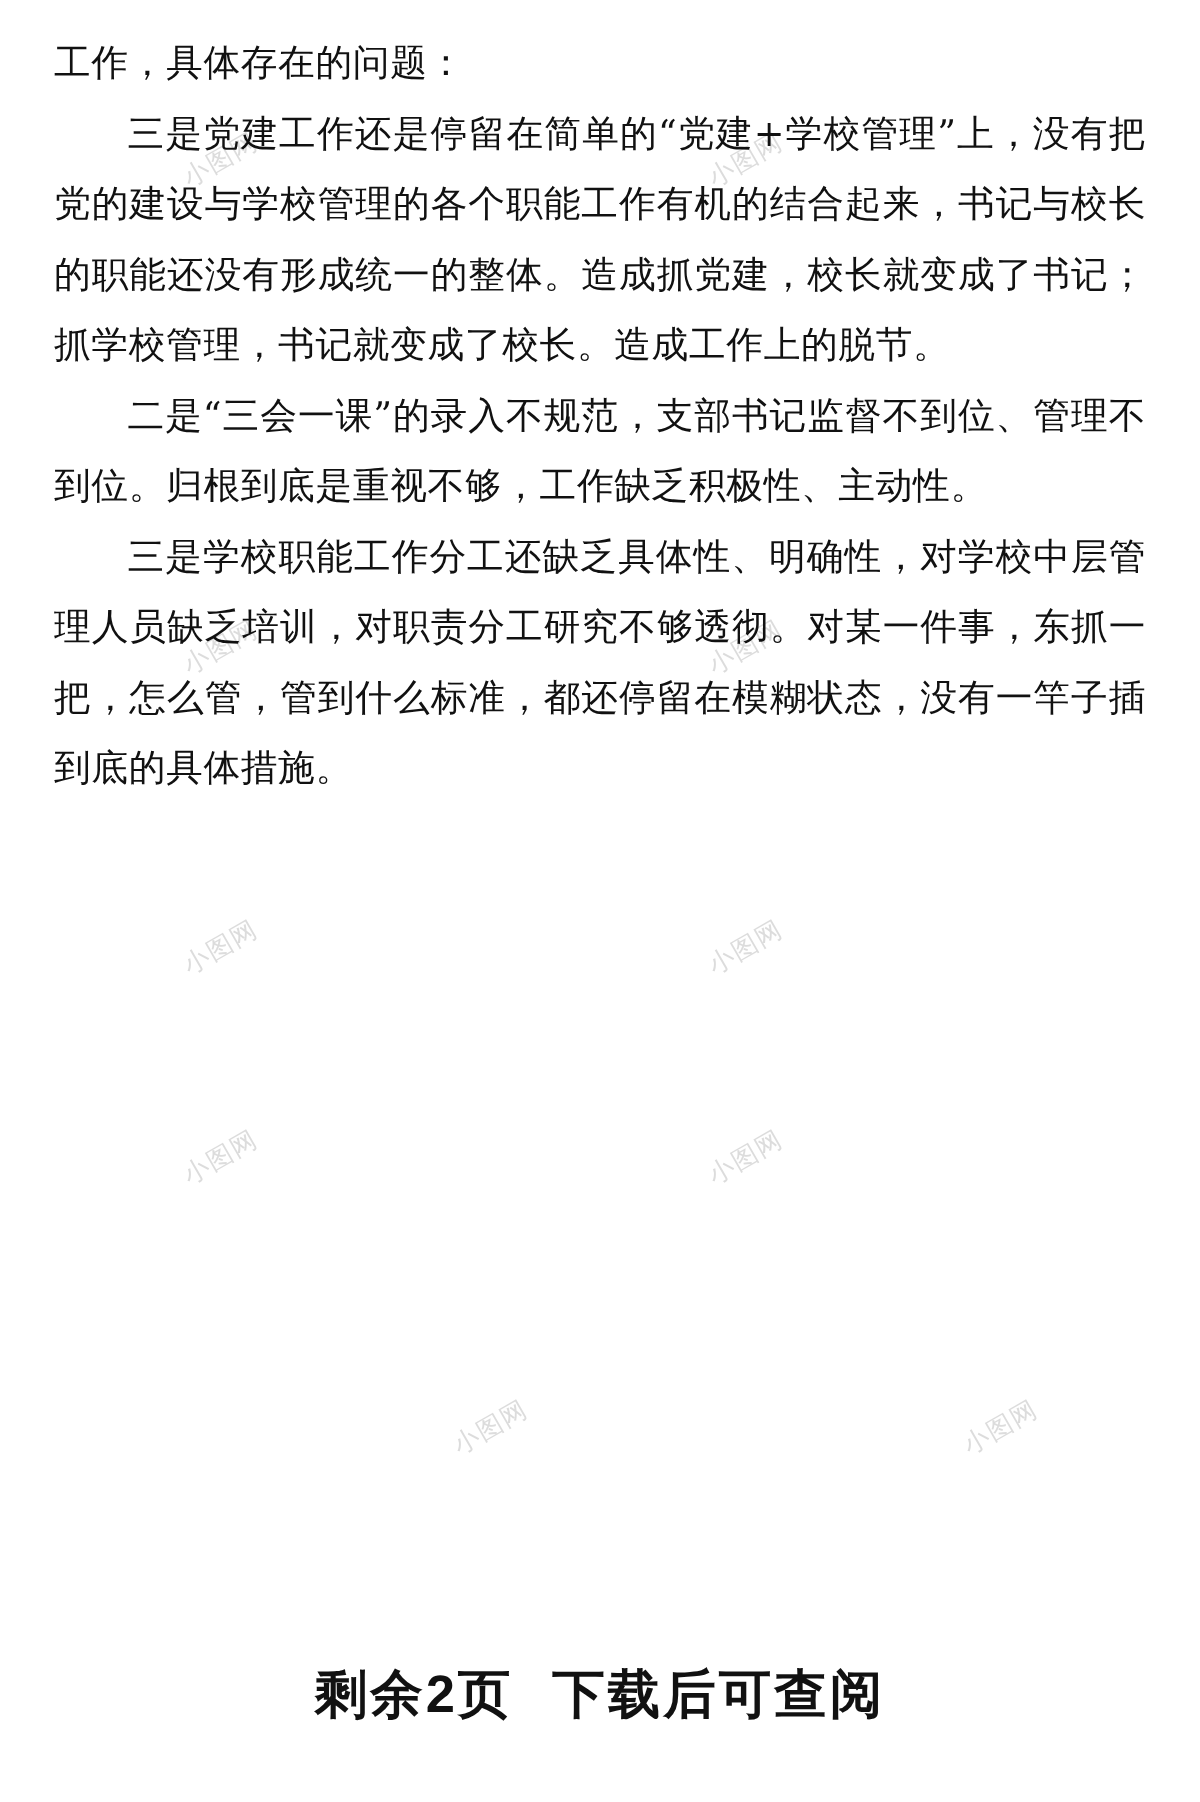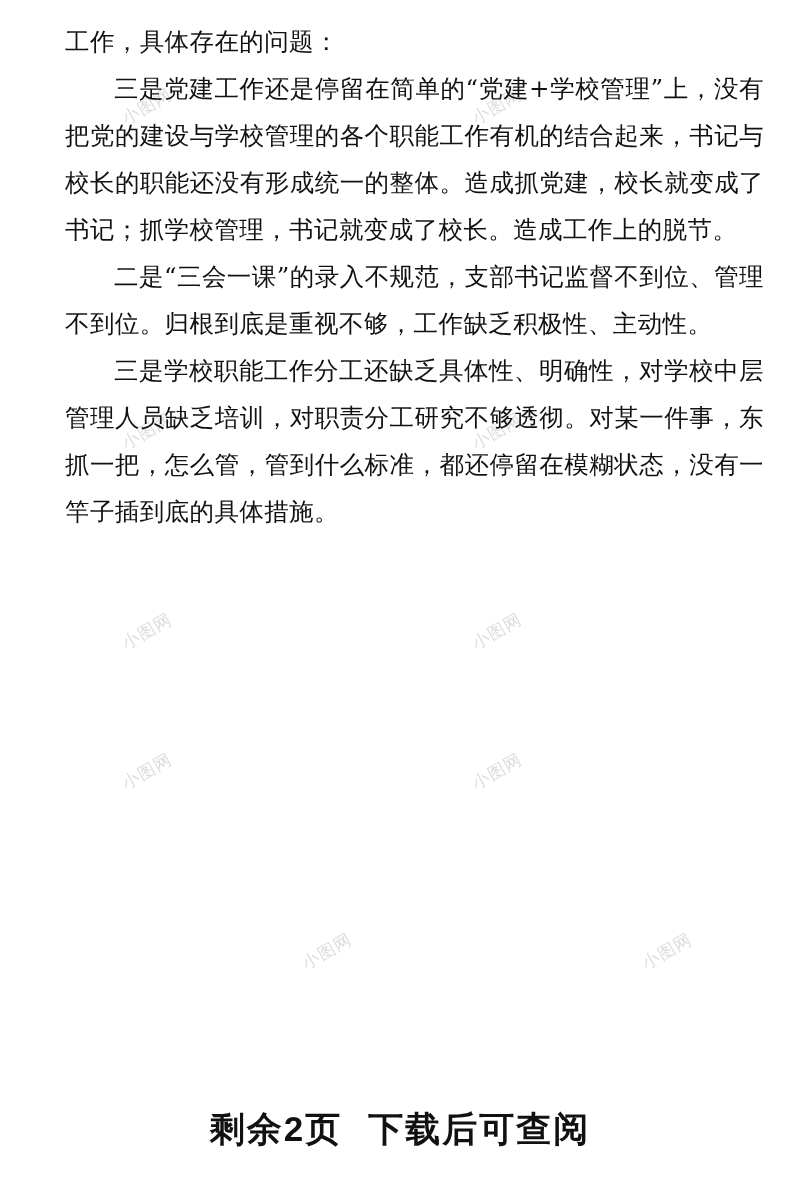--- a/index.html
+++ b/index.html
@@ -18,21 +18,20 @@
   .page {
     position: relative;
     width: 800px;
     height: 1201px;
     box-sizing: border-box;
     padding: 18px 36px 0 36px;
   }
   .doc-body {
     position: relative;
     z-index: 2;
-    margin-left: 29px;
   }
   .para {
     font-size: 24.5px;
     line-height: 47px;
     letter-spacing: 0.4px;
     text-align: justify;
     text-justify: inter-ideograph;
     margin: 0 0 0 0;
     color: #111111;
     font-family: "DejaVu Serif", "Liberation Serif", serif;

